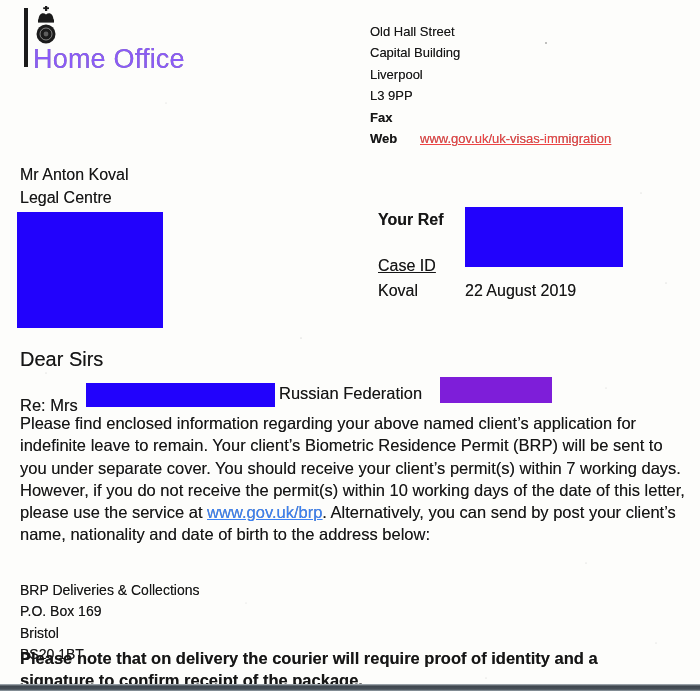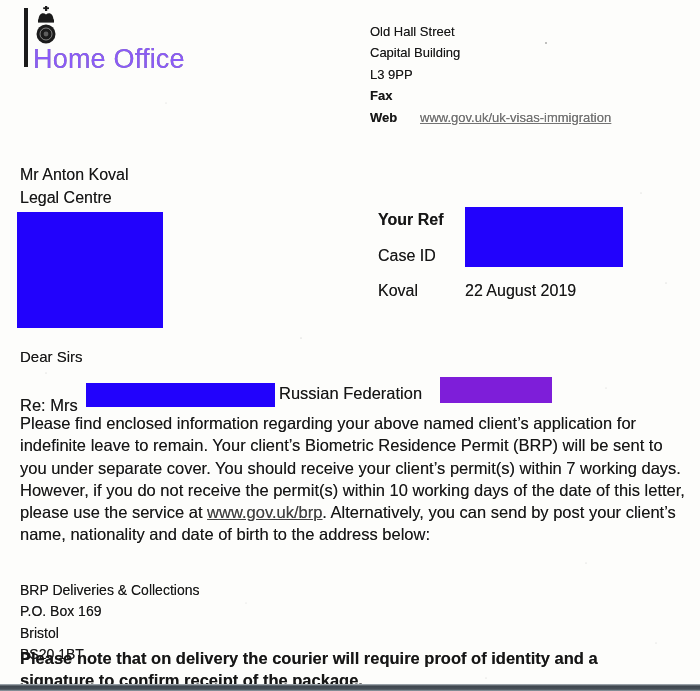--- a/index.html
+++ b/index.html
@@ -39,45 +39,45 @@
   }
 
   
   .logo-bar { position: absolute; left: 24px; top: 8px; width: 4px; height: 59px; background: #1b1b1b; }
   .crest { position: absolute; left: 34px; top: 6px; width: 24px; height: 39px; }
   .org-name { position: absolute; left: 33px; top: 44px; font-size: 27px; letter-spacing: 0.2px; color: #8b5cf6; }
 
   .sender { position: absolute; left: 370px; top: 21px; font-size: 13px; line-height: 21.4px; }
   .sender .row { display: flex; }
   .sender .lbl { font-weight: bold; width: 50px; }
-  .sender .url { text-decoration: underline; color: #737373; }
+  .sender .url { text-decoration: underline; color: #ef4444; }
 
   .recipient { position: absolute; left: 20px; top: 163px; font-size: 16px; line-height: 23px; }
 
   .redaction { position: absolute; }
   .box-recipient { left: 17px; top: 212px; width: 146px; height: 116px; }
   .box-ref { left: 465px; top: 207px; width: 158px; height: 60px; }
   .box-name { left: 86px; top: 383px; width: 189px; height: 24px; }
   .box-purple { left: 440px; top: 377px; width: 112px; height: 26px; }
 
   .refblock { position: absolute; left: 378px; top: 205px; font-size: 16px; }
   .refblock .lbl { position: absolute; left: 0; white-space: nowrap; }
   .ref-yourref { top: 6px; font-weight: bold; }
-  .ref-caseid { top: 42px; }
+  .ref-caseid { top: 52px; text-decoration: underline; }
   .ref-date { top: 77px; }
   .ref-datevalue { position: absolute; left: 87px; top: 77px; white-space: nowrap; }
 
-  .salutation { position: absolute; left: 20px; top: 348px; font-size: 15px; }
+  .salutation { position: absolute; left: 20px; top: 348px; font-size: 20px; }
 
   .re-line { position: absolute; left: 20px; top: 384px; font-size: 16.5px; }
   .re-prefix { position: absolute; left: 0; top: 12px; white-space: nowrap; }
   .re-nationality { position: absolute; left: 259px; top: 0; white-space: nowrap; }
 
   .body-par { position: absolute; left: 20px; top: 412px; width: 668px; font-size: 16.5px; line-height: 22.3px; }
-  .body-par .link { text-decoration: underline; color: #404040; }
+  .body-par .link { text-decoration: underline; color: #3b82f6; }
 
   .brp-address { position: absolute; left: 20px; top: 580px; font-size: 14px; line-height: 21.3px; }
 
   .note { position: absolute; left: 20px; top: 647px; width: 648px; font-size: 16.5px; line-height: 22px; font-weight: bold; }
 
   .scan-edge { position: absolute; left: 0; top: 684px; width: 700px; height: 7px;
     background: linear-gradient(to bottom, #b3bcc2 0%, #3d454d 30%, #49525a 75%, #9aa4ac 100%); }
 </style>
 </head>
 <body>
@@ -93,20 +93,21 @@
     <rect x="4" y="13.4" width="16" height="3.2" fill="#1b1b1b"></rect>
     <circle cx="12" cy="28" r="9.5" fill="#1b1b1b"></circle>
     <circle cx="12" cy="28" r="6" fill="none" stroke="#fdfdfb" stroke-width="1" opacity="0.45"></circle>
     <circle cx="12" cy="28" r="2.4" fill="#fdfdfb" opacity="0.3"></circle>
   </svg>
   <div class="org-name">Home Office</div>
 
   <div class="sender">
     <div>Old Hall Street</div>
     <div>Capital Building</div>
+    <div>Liverpool</div>
     <div>L3 9PP</div>
     <div class="row">
       <span class="lbl">Fax</span>
     </div>
     <div class="row">
       <span class="lbl">Web</span>
       <span class="url">www.gov.uk/uk-visas-immigration</span>
     </div>
   </div>
 

